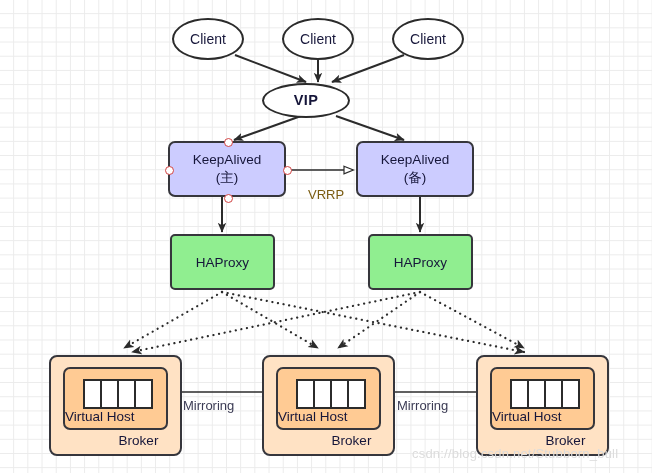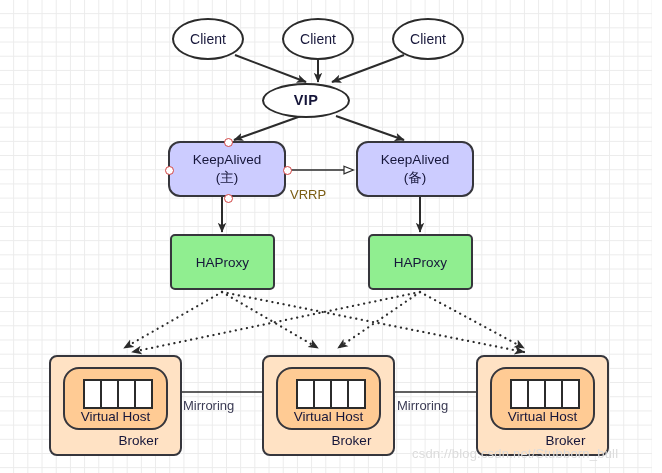--- a/index.html
+++ b/index.html
@@ -50,21 +50,21 @@
   }
   .ellipse.vip {
     font-weight: bold;
     font-size: 14.5px;
     letter-spacing: .3px;
   }
   
   .keepalived {
     background: #ccccff;
     border: 2.2px solid #36363c;
-    border-radius: 12px;
+    border-radius: 7px;
     font-size: 13.5px;
     line-height: 1.34;
     flex-direction: column;
   }
   
   .haproxy {
     background: #90ee90;
     border: 2.2px solid #36363c;
     border-radius: 5px;
     font-size: 13.5px;
@@ -77,24 +77,23 @@
     flex-direction: column;
     justify-content: flex-end;
     padding-bottom: 6px;
     font-size: 13.5px;
   }
   .vhost {
     position: absolute;
     box-sizing: border-box;
     background: #ffcb94;
     border: 2.2px solid #36363c;
-    border-radius: 16px;
+    border-radius: 7px;
     display: flex;
     flex-direction: column;
-    align-items: center;
     justify-content: flex-end;
     padding-bottom: 4px;
     font-size: 13.5px;
     color: #16163a;
   }
   .queue {
     position: absolute;
     box-sizing: border-box;
     background: #ffffff;
     border: 2.2px solid #2b2b2b;
@@ -219,21 +218,21 @@
   <div class="handle" style="left:227px; top:141px;"></div>
   <div class="handle" style="left:168px; top:169px;"></div>
   <div class="handle" style="left:286px; top:169px;"></div>
   <div class="handle" style="left:227px; top:197px;"></div>
 
   <div class="node keepalived" style="left:356px; top:141px; width:118px; height:56px;">
     <span>KeepAlived</span>
     <span>(备)</span>
   </div>
 
-  <div class="edge-label vrrp" style="left:290px; top:187px;">VRRP</div>
+  <div class="edge-label vrrp" style="left:308px; top:187px;">VRRP</div>
 
   <div class="node haproxy" style="left:170px; top:234px; width:105px; height:56px;">
     <span>HAProxy</span>
   </div>
   <div class="node haproxy" style="left:368px; top:234px; width:105px; height:56px;">
     <span>HAProxy</span>
   </div>
 
   <div class="node broker" style="left:49px; top:355px; width:133px; height:101px;">
     <span class="broker-label">Broker</span>

